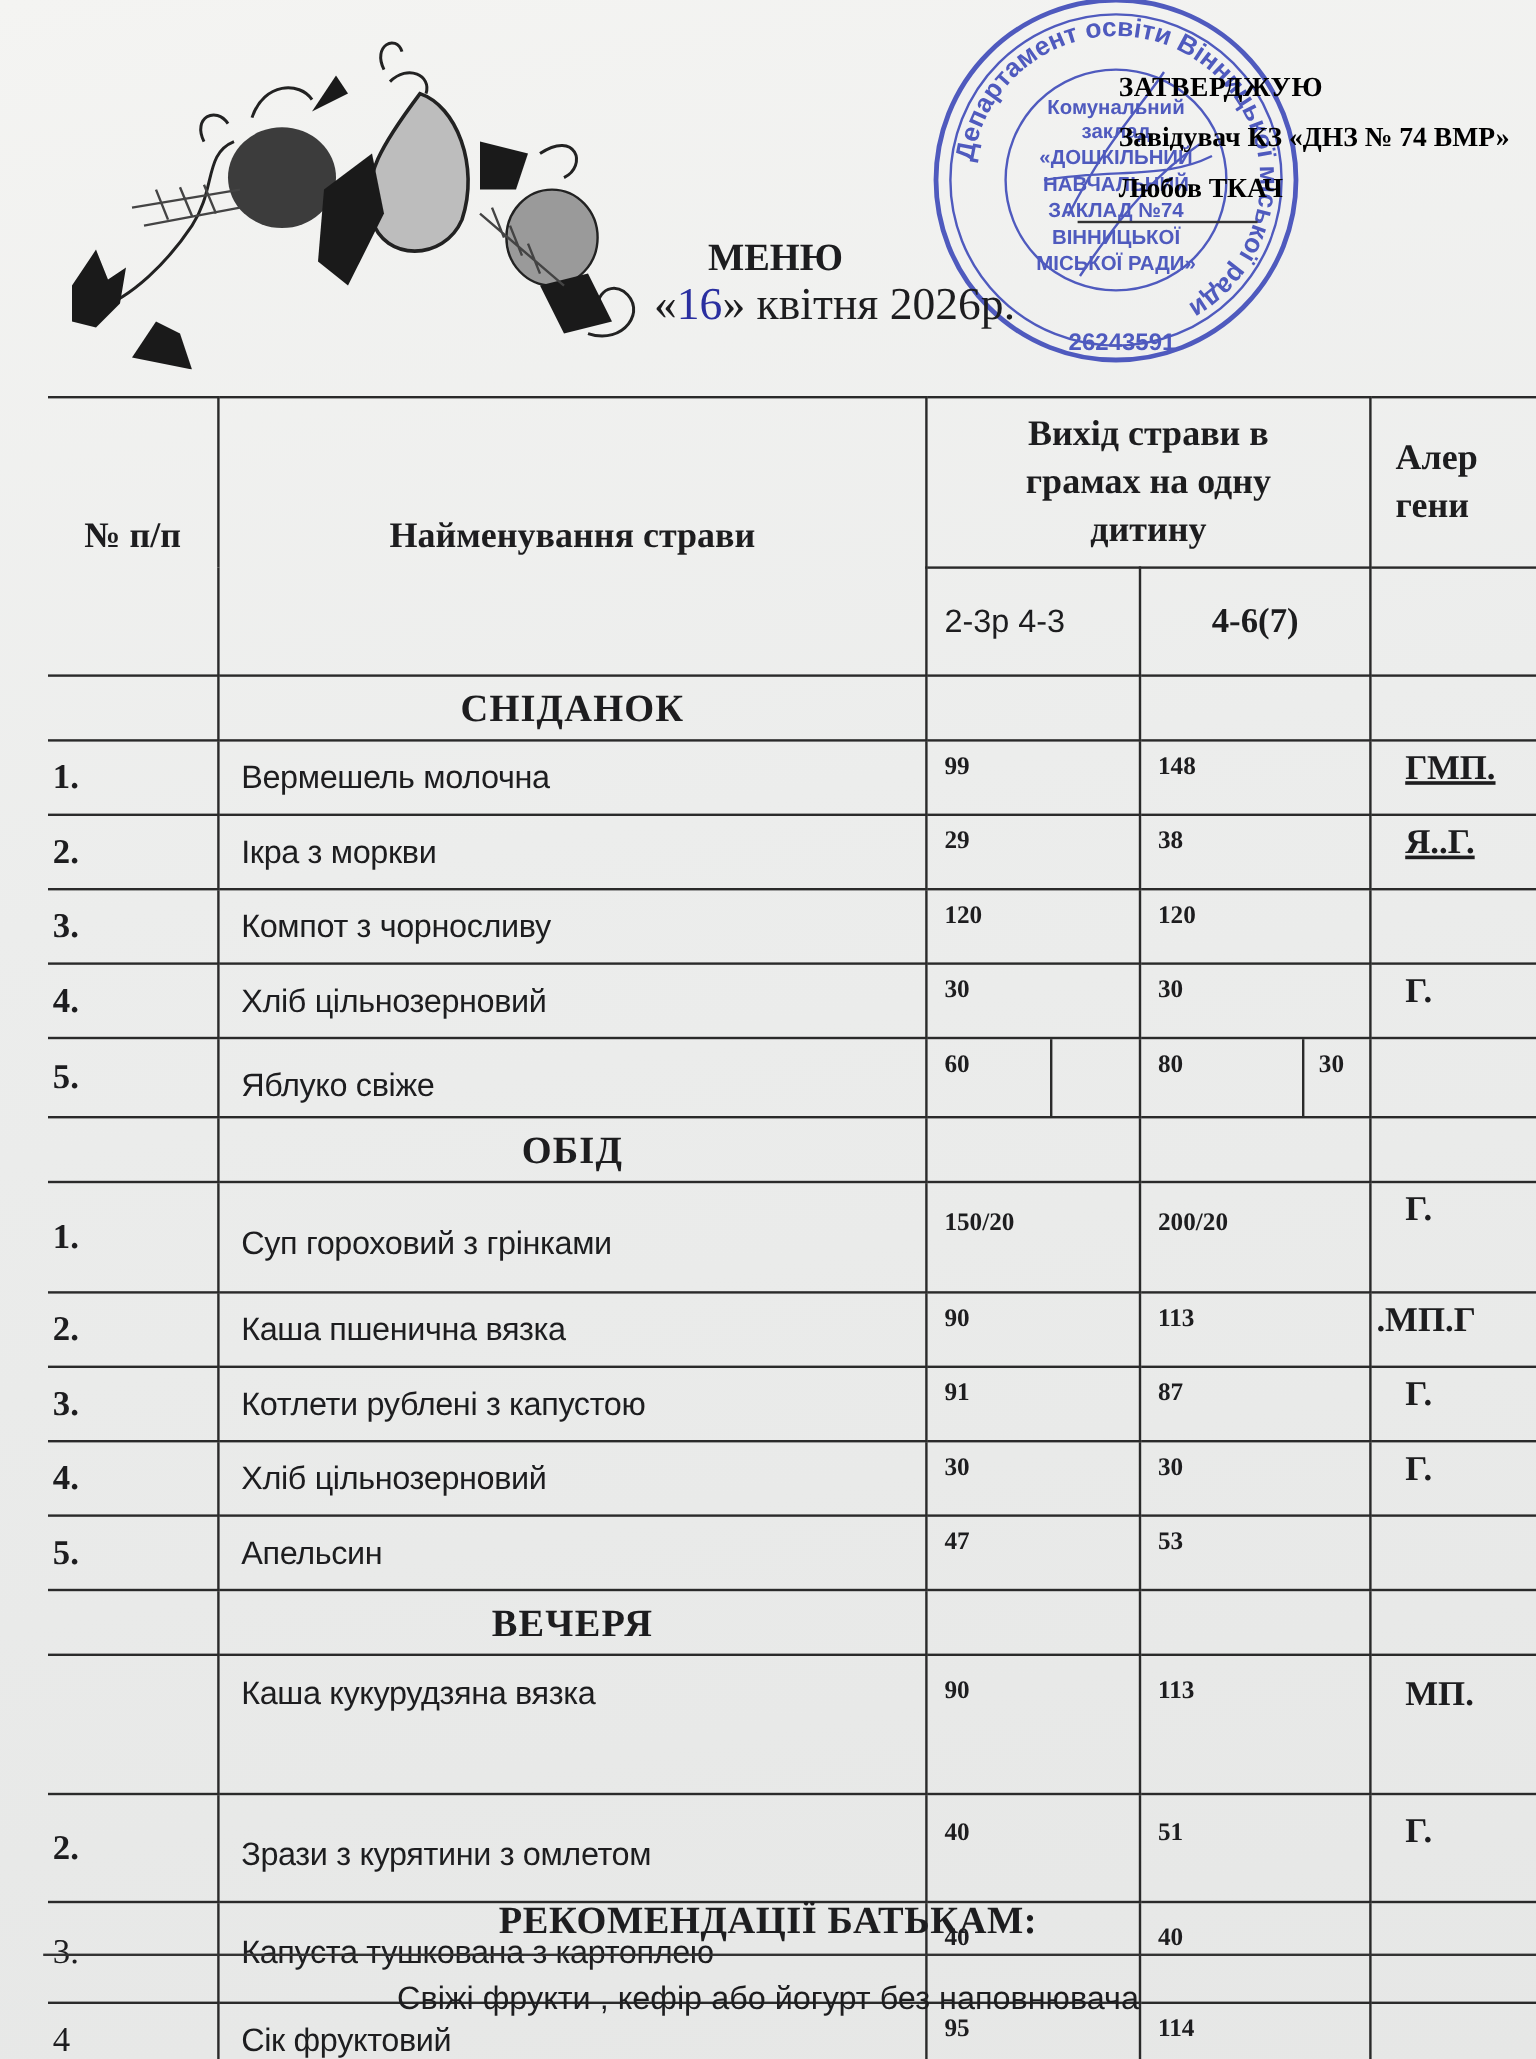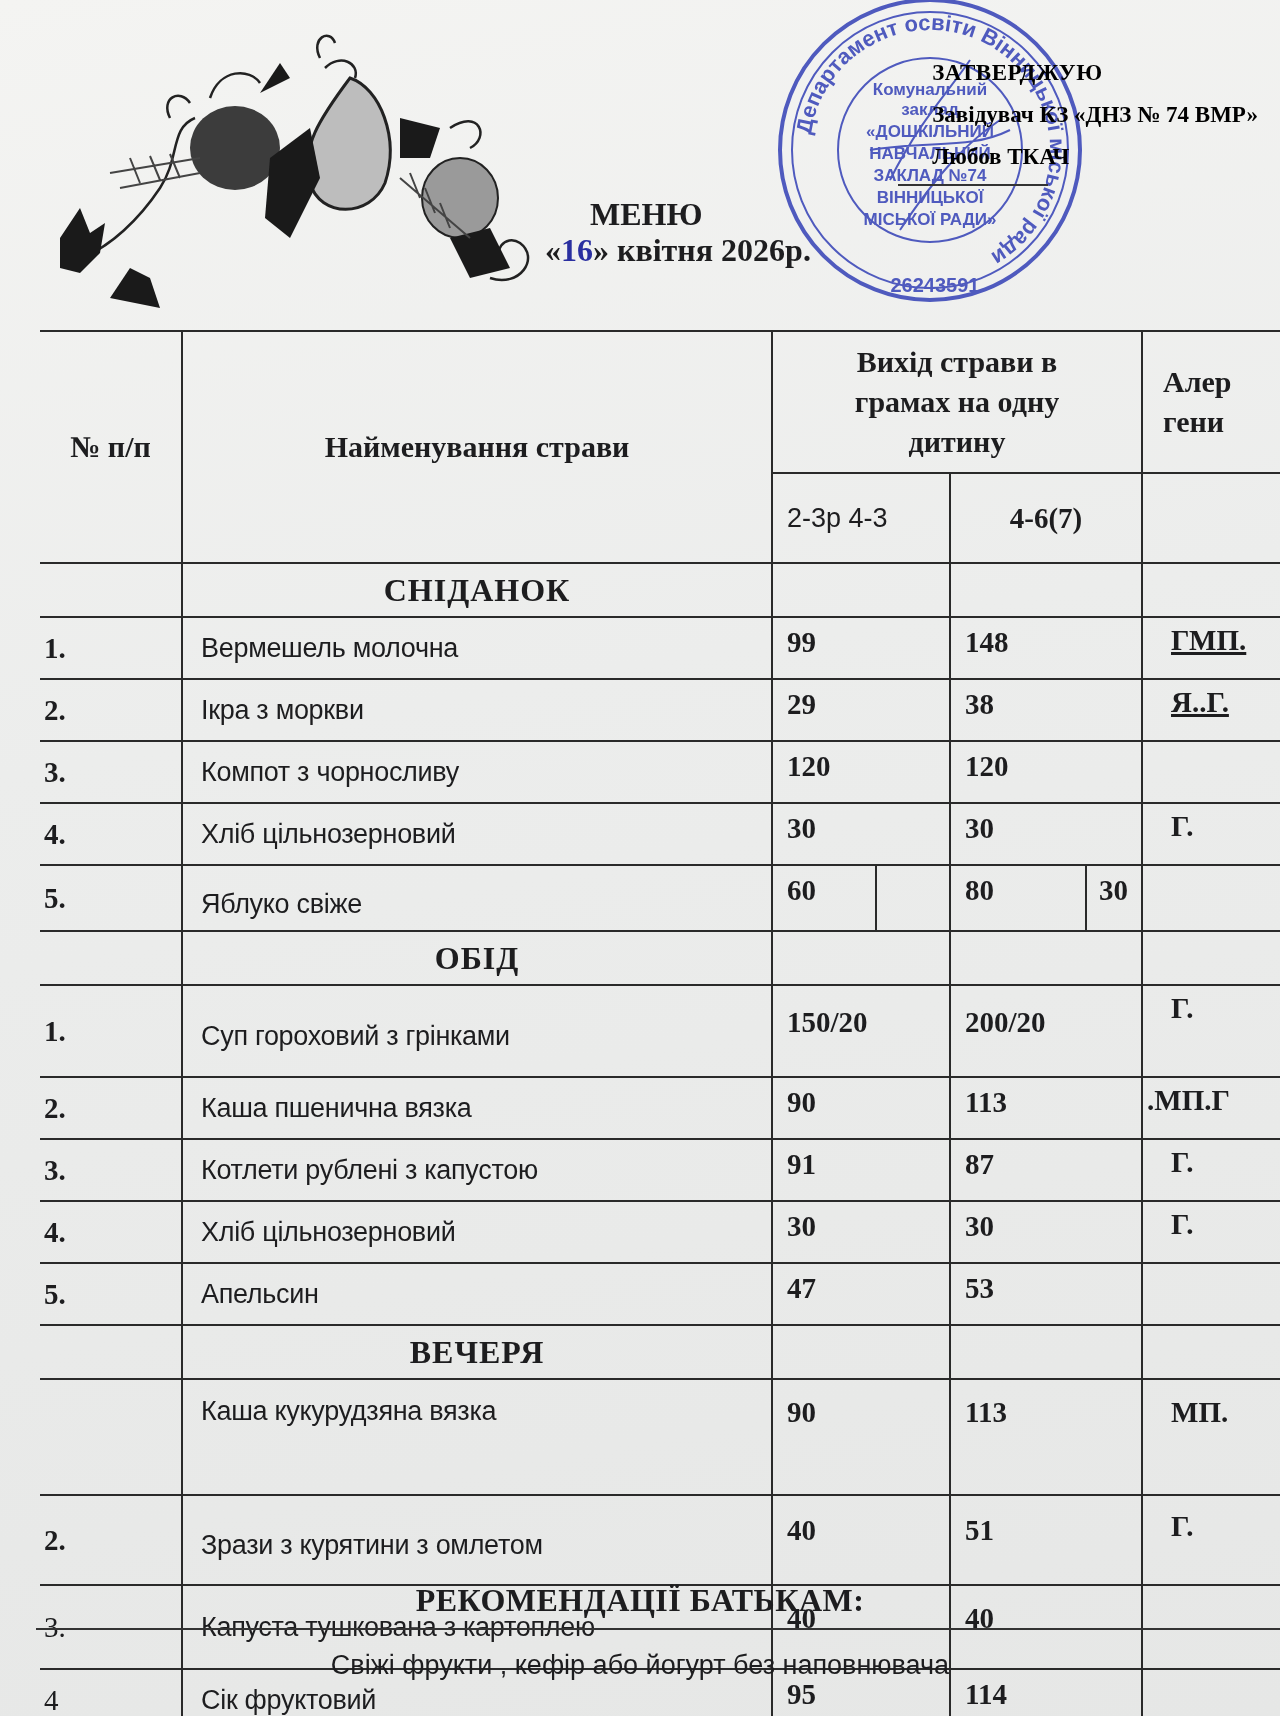--- a/index.html
+++ b/index.html
@@ -18,21 +18,21 @@
   
   .approval { position: absolute; right: 22px; top: 52px; text-align: left; font-weight: bold; font-size: 23px; line-height: 42px; color: #000000; }
   .approval .approve-title { letter-spacing: 0.5px; }
   .approval .sign-line { position: absolute; right: 210px; top: 132px; width: 150px; border-top: 2px solid #333; }
 
   
   .stamp { position: absolute; left: 770px; top: 0; width: 330px; height: 330px; pointer-events: none; opacity: 0.88; }
 
   
   .menu-title { position: absolute; left: 590px; top: 196px; font-weight: bold; font-size: 32px; line-height: 36px; }
-  .menu-date { position: absolute; left: 545px; top: 232px; font-weight: bold; font-size: 32px; }
+  .menu-date { position: absolute; left: 545px; top: 232px; font-weight: normal; font-size: 38px; }
   .menu-date .day { color: #2a2fa0; }
 
   
   table.menu {
     position: absolute; left: 40px; top: 330px; width: 1240px;
     border-collapse: collapse; table-layout: fixed;
     font-family: "Liberation Sans", sans-serif;
   }
   table.menu td, table.menu th { border: 2px solid #2a2a2a; padding: 0 6px; vertical-align: middle; }
   table.menu tr > *:first-child { border-left: none; }
@@ -45,21 +45,21 @@
 
   th { font-family: "Liberation Serif", serif; font-weight: bold; font-size: 30px; line-height: 40px; text-align: center; }
   th.sub { font-family: "Liberation Sans", sans-serif; font-weight: normal; font-size: 27px; text-align: left; line-height: 32px; border-radius: 10px; }
   th.sub.bold { font-weight: bold; text-align: center; }
 
   tr.section td.section-title { font-family: "Liberation Serif", serif; font-weight: bold; font-size: 32px; text-align: center; height: 52px; letter-spacing: 1px; }
   tr.item td { height: 52px; font-size: 27px; }
   tr.item td.num { font-family: "Liberation Serif", serif; font-weight: bold; font-size: 29px; padding-left: 4px; }
   tr.item td.num.plain { font-weight: normal; }
   tr.item td.name { font-family: "Liberation Sans", sans-serif; font-size: 27px; padding-left: 18px; letter-spacing: -0.3px; }
-  tr.item td.val { font-family: "Liberation Serif", serif; font-weight: bold; font-size: 29px; padding-left: 14px; vertical-align: top; padding-top: 8px; margin-top: 12px; }
+  tr.item td.val { font-family: "Liberation Serif", serif; font-weight: bold; font-size: 21px; padding-left: 14px; vertical-align: top; padding-top: 8px; margin-top: 12px; }
   tr.item td.alg { font-family: "Liberation Serif", serif; font-weight: bold; font-size: 29px; vertical-align: top; padding-top: 6px; padding-left: 28px; white-space: nowrap; overflow: hidden; }
   .underline { text-decoration: underline; text-decoration-thickness: 3px; }
   tr.tall td { height: 98px; }
   tr.tall td.name, tr.tall td.val, tr.tall td.alg { vertical-align: top; padding-top: 16px; border-radius: 13px; }
   tr.mid td { height: 70px; }
   tr.mid td.name { padding-top: 10px; }
 
   .split { display: flex; height: 100%; }
   .split span { display: block; }
 

